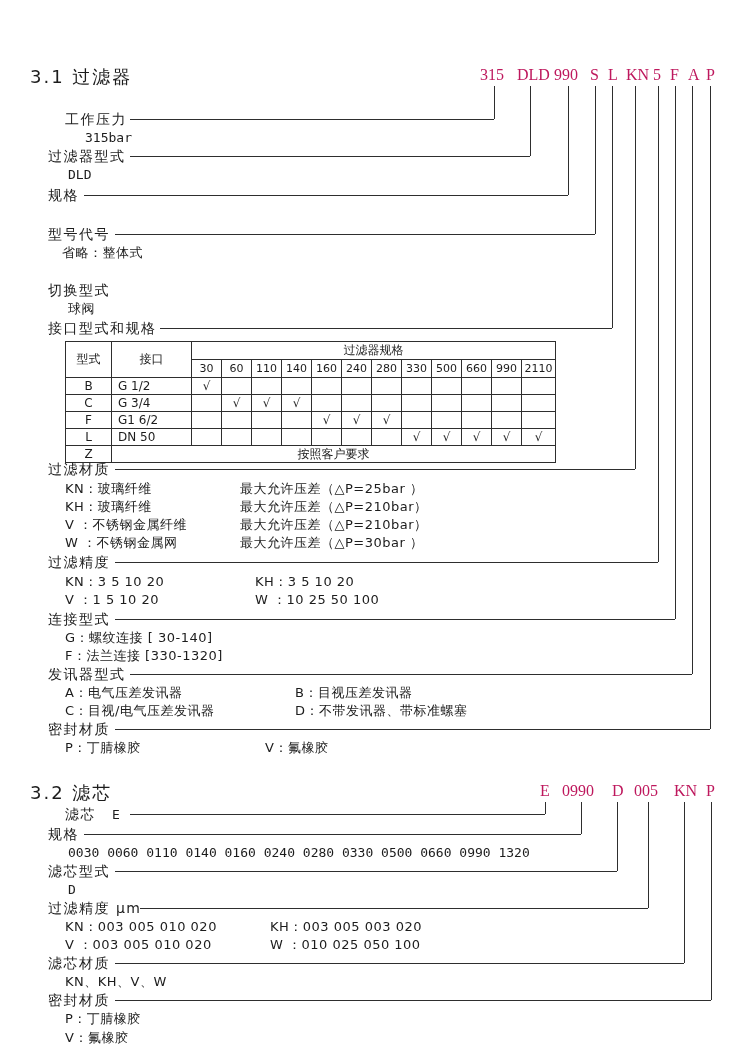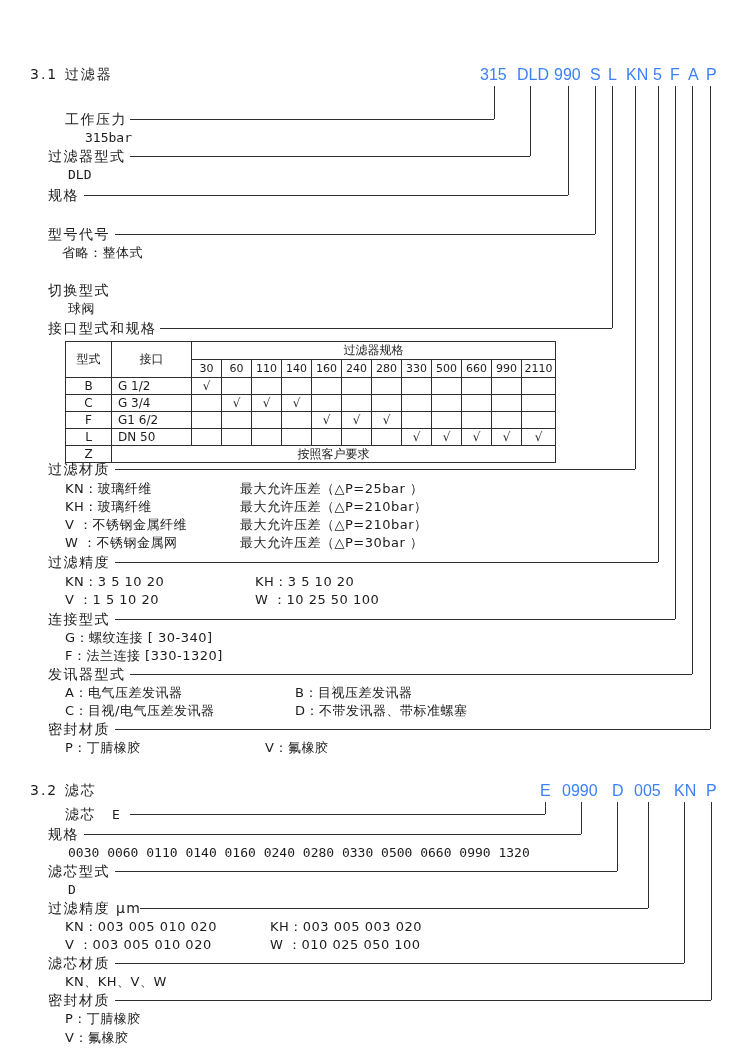--- a/index.html
+++ b/index.html
@@ -1,25 +1,25 @@
 <!DOCTYPE html>
 <html><head>
 <meta charset="utf-8">
 <style>
   html,body{margin:0;padding:0;background:#ffffff;}
   .page{position:relative;width:750px;height:1062px;background:#fff;color:#1c1c1c;
         font-family:"DejaVu Sans","Liberation Sans",sans-serif;overflow:hidden;}
   .abs{position:absolute;white-space:nowrap;line-height:1.25;}
   .doc-title{font-size:17px;letter-spacing:2px;}
-  .sec{font-size:14px;letter-spacing:2px;}
+  .sec{font-size:18px;letter-spacing:2px;}
   .lbl{font-size:14px;letter-spacing:1.5px;}
   .sub{font-size:13px;letter-spacing:0.5px;}
   .mono{font-family:"DejaVu Sans Mono","Liberation Mono",monospace;letter-spacing:0;}
-  .code{position:absolute;white-space:nowrap;font-family:Liberation Sans, sans-serif;
-        font-size:16px;color:#3b82f6;}
+  .code{position:absolute;white-space:nowrap;font-family:Liberation Serif, serif;
+        font-size:16px;color:#be185d;}
   .hline{position:absolute;height:1px;background:#2e2e2e;}
   .vline{position:absolute;width:1px;background:#2e2e2e;}
   table.port{position:absolute;left:65px;top:341px;width:490px;border-collapse:collapse;table-layout:fixed;}
   table.port td{border:1px solid #2e2e2e;text-align:center;padding:0;font-size:12px;height:16px;line-height:16px;overflow:hidden;}
   table.port tr.hdr td{height:17px;line-height:17px;}
   table.port tr.szs td{font-size:11px;}
   table.port td.pl{text-align:left;padding-left:6px;}
 </style>
 </head>
 <body>
@@ -196,21 +196,21 @@
   <div class="abs sub" style="left:65px;top:535px">W ：不锈钢金属网</div>
   <div class="abs sub" style="left:240px;top:535px">最大允许压差（△P=30bar ）</div>
 
   <div class="abs lbl" style="left:48px;top:554px">过滤精度</div>
   <div class="abs sub" style="left:65px;top:574px">KN：3 5 10 20</div>
   <div class="abs sub" style="left:255px;top:574px">KH：3 5 10 20</div>
   <div class="abs sub" style="left:65px;top:592px">V ：1 5 10 20</div>
   <div class="abs sub" style="left:255px;top:592px">W ：10 25 50 100</div>
 
   <div class="abs lbl" style="left:48px;top:611px">连接型式</div>
-  <div class="abs sub" style="left:65px;top:630px">G：螺纹连接 [ 30-340]</div>
+  <div class="abs sub" style="left:65px;top:630px">G：螺纹连接 [ 30-140]</div>
   <div class="abs sub" style="left:65px;top:648px">F：法兰连接 [330-1320]</div>
 
   <div class="abs lbl" style="left:48px;top:666px">发讯器型式</div>
   <div class="abs sub" style="left:65px;top:685px">A：电气压差发讯器</div>
   <div class="abs sub" style="left:295px;top:685px">B：目视压差发讯器</div>
   <div class="abs sub" style="left:65px;top:703px">C：目视/电气压差发讯器</div>
   <div class="abs sub" style="left:295px;top:703px">D：不带发讯器、带标准螺塞</div>
 
   <div class="abs lbl" style="left:48px;top:721px">密封材质</div>
   <div class="abs sub" style="left:65px;top:740px">P：丁腈橡胶</div>

